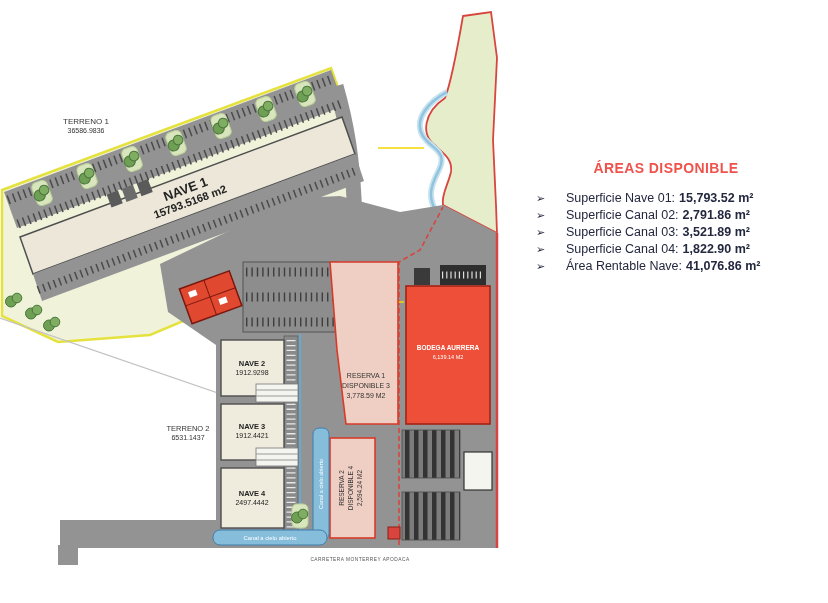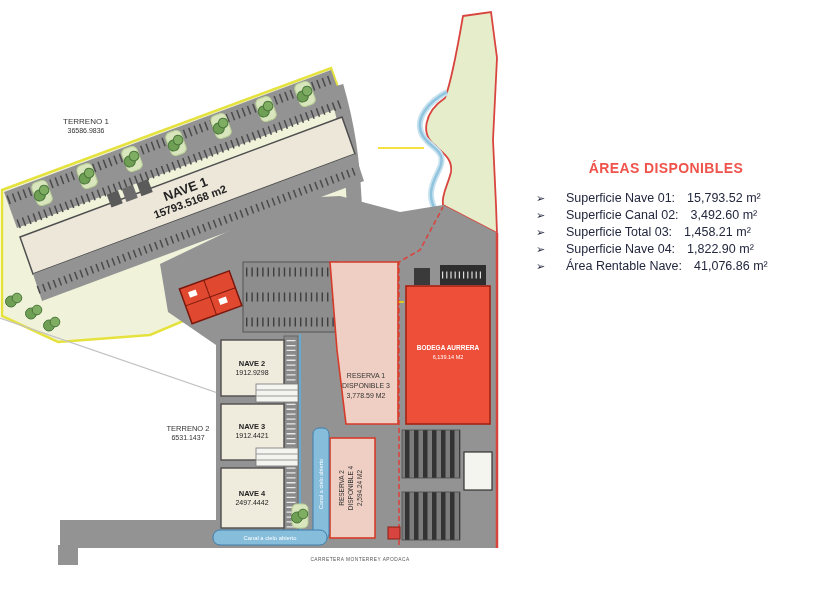--- a/index.html
+++ b/index.html
@@ -6,22 +6,22 @@
   #stage{position:relative;width:828px;height:603px;background:#fff;overflow:hidden;
          font-family:"Liberation Sans",sans-serif;}
   #map{position:absolute;left:0;top:0;}
   
   .legend{position:absolute;left:530px;top:160px;width:272px;}
   .legend-title{font-size:14px;font-weight:700;letter-spacing:.4px;text-align:center;
                 margin:0 0 14px 36px;width:200px;}
   .legend-item{display:flex;align-items:baseline;font-size:12.5px;line-height:17px;
                white-space:nowrap;}
   .legend-bullet{width:16px;margin-right:14px;margin-left:6px;font-size:11px;}
-  .legend-label{margin-right:12px;}
-  .legend-value{font-weight:400;}
+  .legend-label{margin-right:4px;}
+  .legend-value{font-weight:700;}
   
   text{font-family:"Liberation Sans",sans-serif;}
 </style>
 </head>
 <body>
 
 <div id="stage">
 
 <svg id="map" width="828" height="603" viewBox="0 0 828 603">
   <defs>
@@ -234,39 +234,39 @@
   </g>
   <g>
     <rect x="213" y="530" width="114" height="15" rx="7" fill="#85bddb" stroke="#3f7fae" stroke-width="1"></rect>
     <text x="270" y="540" text-anchor="middle" font-size="5.8" fill="#ffffff">Canal a cielo abierto</text>
   </g>
 
   <text x="360" y="561" text-anchor="middle" font-size="4.8" fill="#555" letter-spacing="0.5">CARRETERA MONTERREY APODACA</text>
 </svg>
 
   <div class="legend">
-    <div class="legend-title" style="color:#f0534b;">ÁREAS DISPONIBLES</div>
+    <div class="legend-title" style="color:#f0534b;">ÁREAS DISPONIBLE</div>
     <div class="legend-item" style="color:#23283f;">
       <span class="legend-bullet">➢</span>
       <span class="legend-label">Superficie Nave 01:</span>
       <span class="legend-value">15,793.52 m²</span>
     </div>
     <div class="legend-item" style="color:#23283f;">
       <span class="legend-bullet">➢</span>
       <span class="legend-label">Superficie Canal 02:</span>
-      <span class="legend-value">3,492.60 m²</span>
-    </div>
-    <div class="legend-item" style="color:#23283f;">
-      <span class="legend-bullet">➢</span>
-      <span class="legend-label">Superficie Total 03:</span>
-      <span class="legend-value">1,458.21 m²</span>
-    </div>
-    <div class="legend-item" style="color:#23283f;">
-      <span class="legend-bullet">➢</span>
-      <span class="legend-label">Superficie Nave 04:</span>
+      <span class="legend-value">2,791.86 m²</span>
+    </div>
+    <div class="legend-item" style="color:#23283f;">
+      <span class="legend-bullet">➢</span>
+      <span class="legend-label">Superficie Canal 03:</span>
+      <span class="legend-value">3,521.89 m²</span>
+    </div>
+    <div class="legend-item" style="color:#23283f;">
+      <span class="legend-bullet">➢</span>
+      <span class="legend-label">Superficie Canal 04:</span>
       <span class="legend-value">1,822.90 m²</span>
     </div>
     <div class="legend-item" style="color:#23283f;">
       <span class="legend-bullet">➢</span>
       <span class="legend-label">Área Rentable Nave:</span>
       <span class="legend-value">41,076.86 m²</span>
     </div>
   </div>
 
 </div>

